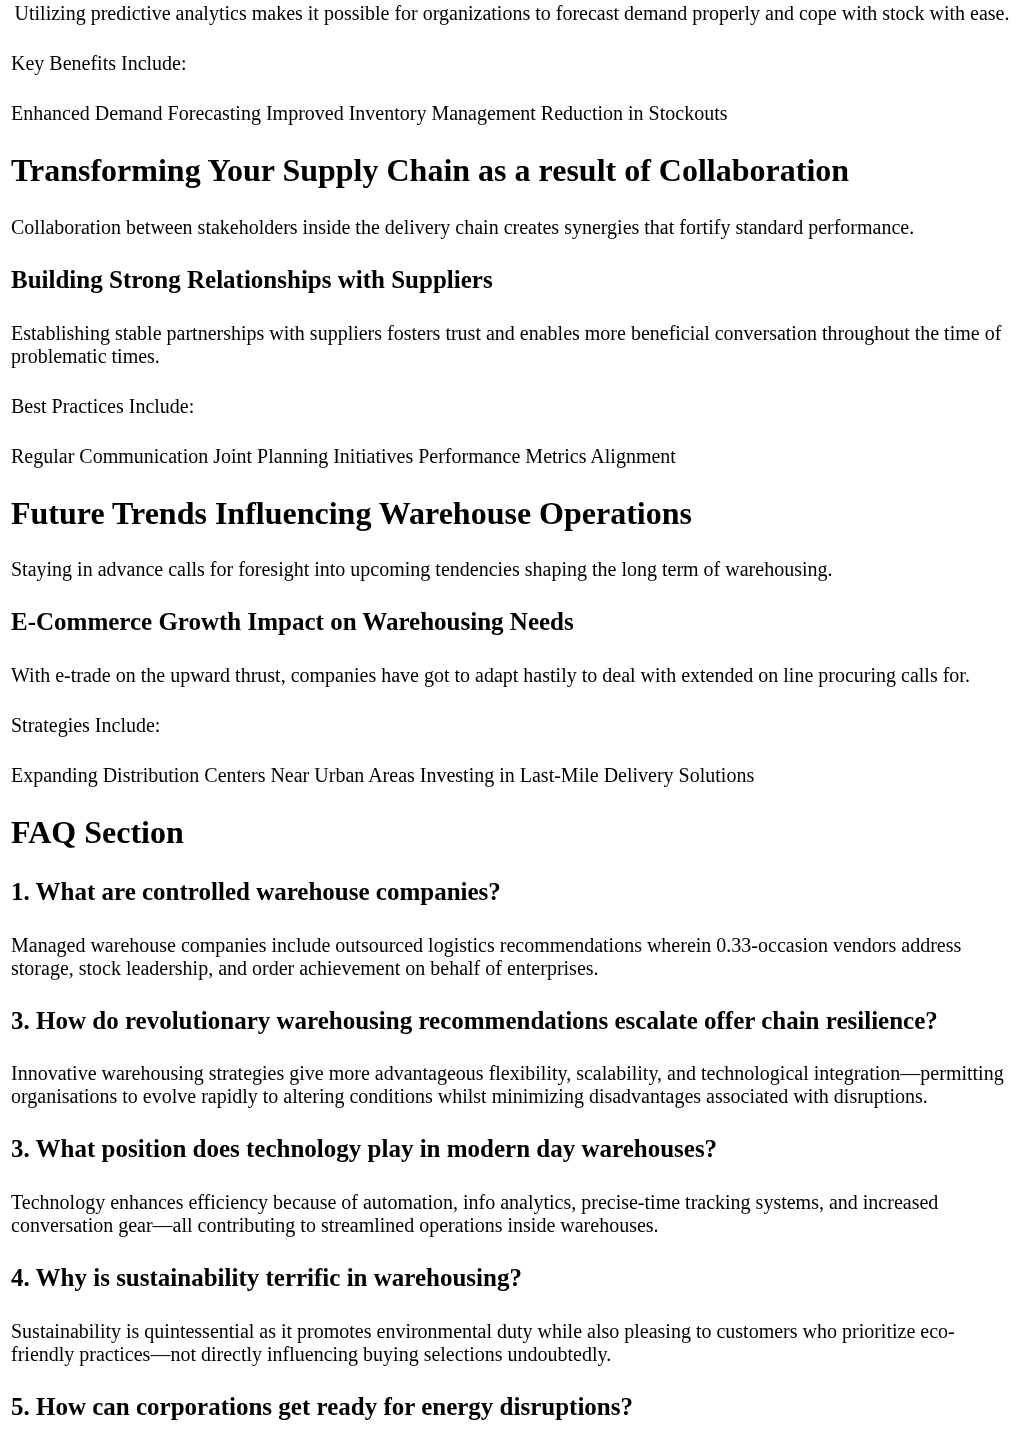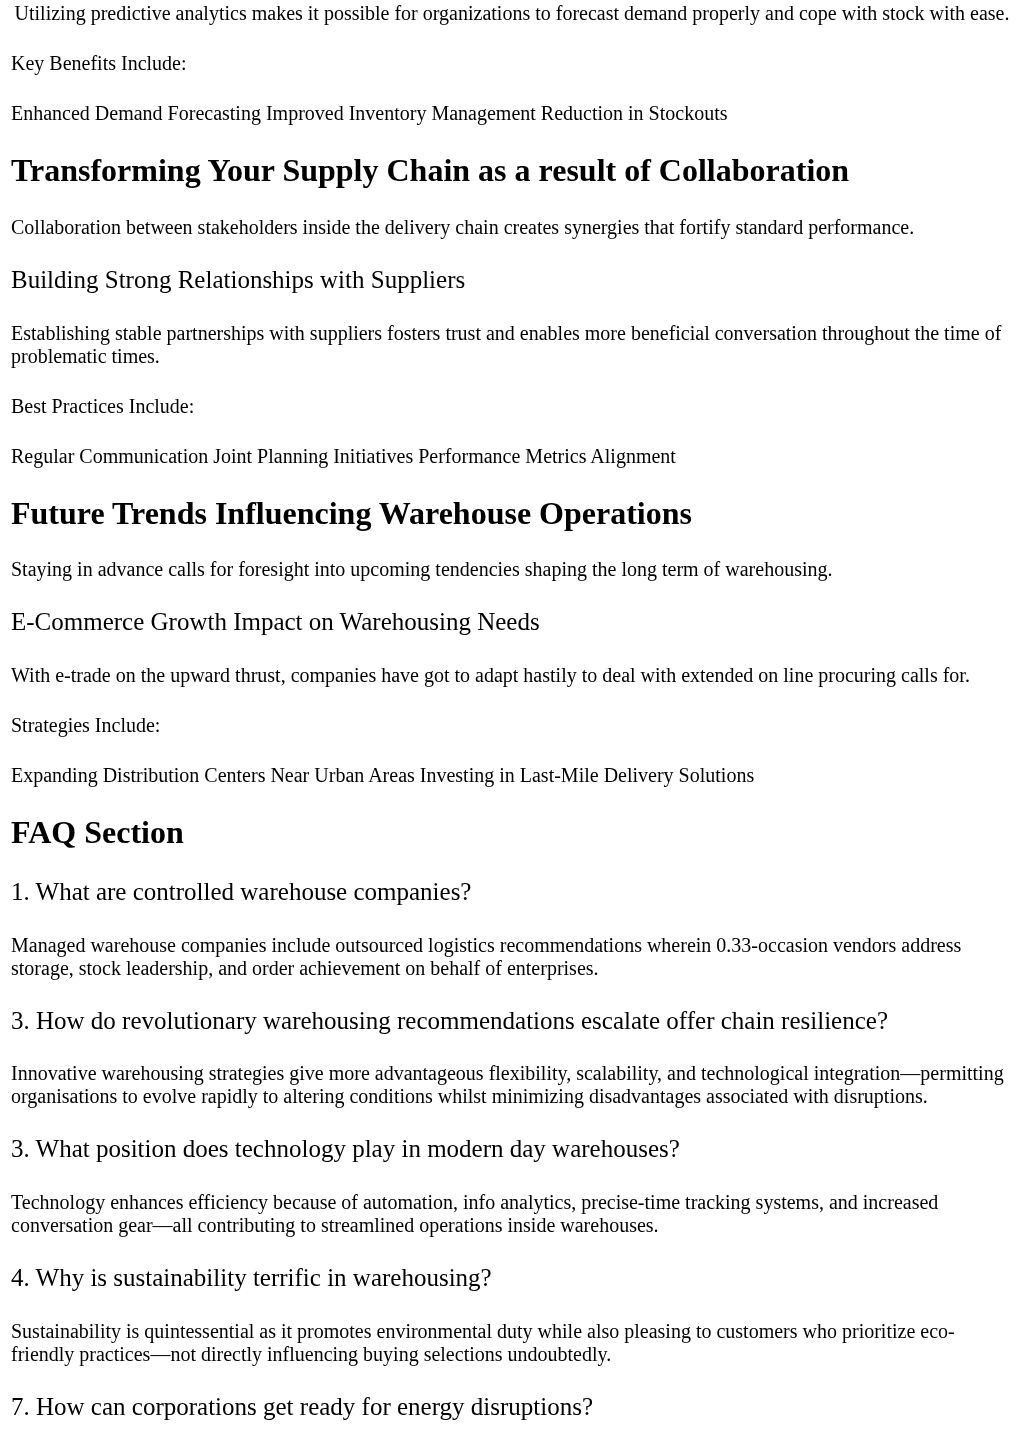--- a/index.html
+++ b/index.html
@@ -25,21 +25,21 @@
     font-size: 20px;
     font-weight: normal;
   }
   .h1 {
     font-size: 32px;
     font-weight: bold;
     margin: 24px 0;
   }
   .h2 {
     font-size: 25px;
-    font-weight: normal;
+    font-weight: bold;
   }
   .h4 {
     font-size: 20px;
     font-weight: normal;
   }
   .blk:first-child {
     margin-top: 0;
     padding-top: 2px;
     text-align: center;
   }
@@ -65,14 +65,14 @@
   <p class="blk p">Expanding Distribution Centers Near Urban Areas Investing in Last-Mile Delivery Solutions</p>
   <h1 class="blk h1">FAQ Section</h1>
   <h2 class="blk h2">1. What are controlled warehouse companies?</h2>
   <p class="blk p">Managed warehouse companies include outsourced logistics recommendations wherein 0.33-occasion vendors address storage, stock leadership, and order achievement on behalf of enterprises.</p>
   <h2 class="blk h2">3. How do revolutionary warehousing recommendations escalate offer chain resilience?</h2>
   <p class="blk p">Innovative warehousing strategies give more advantageous flexibility, scalability, and technological integration—permitting organisations to evolve rapidly to altering conditions whilst minimizing disadvantages associated with disruptions.</p>
   <h2 class="blk h2">3. What position does technology play in modern day warehouses?</h2>
   <p class="blk p">Technology enhances efficiency because of automation, info analytics, precise-time tracking systems, and increased conversation gear—all contributing to streamlined operations inside warehouses.</p>
   <h2 class="blk h2">4. Why is sustainability terrific in warehousing?</h2>
   <p class="blk p">Sustainability is quintessential as it promotes environmental duty while also pleasing to customers who prioritize eco-friendly practices—not directly influencing buying selections undoubtedly.</p>
-  <h2 class="blk h2">7. How can corporations get ready for energy disruptions?</h2>
+  <h2 class="blk h2">5. How can corporations get ready for energy disruptions?</h2>
 </div>
 
 </body></html>

